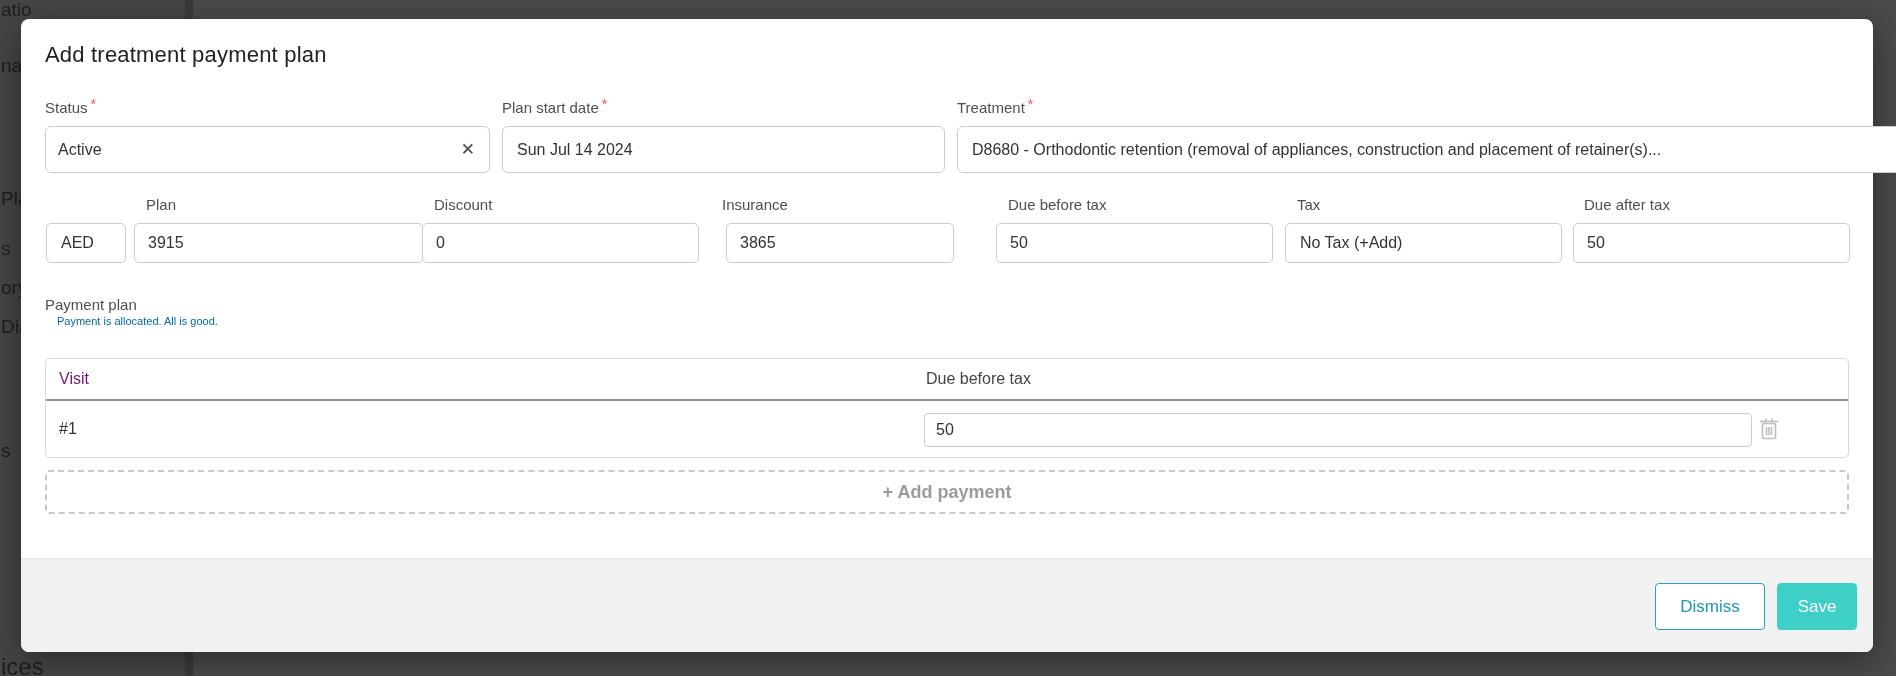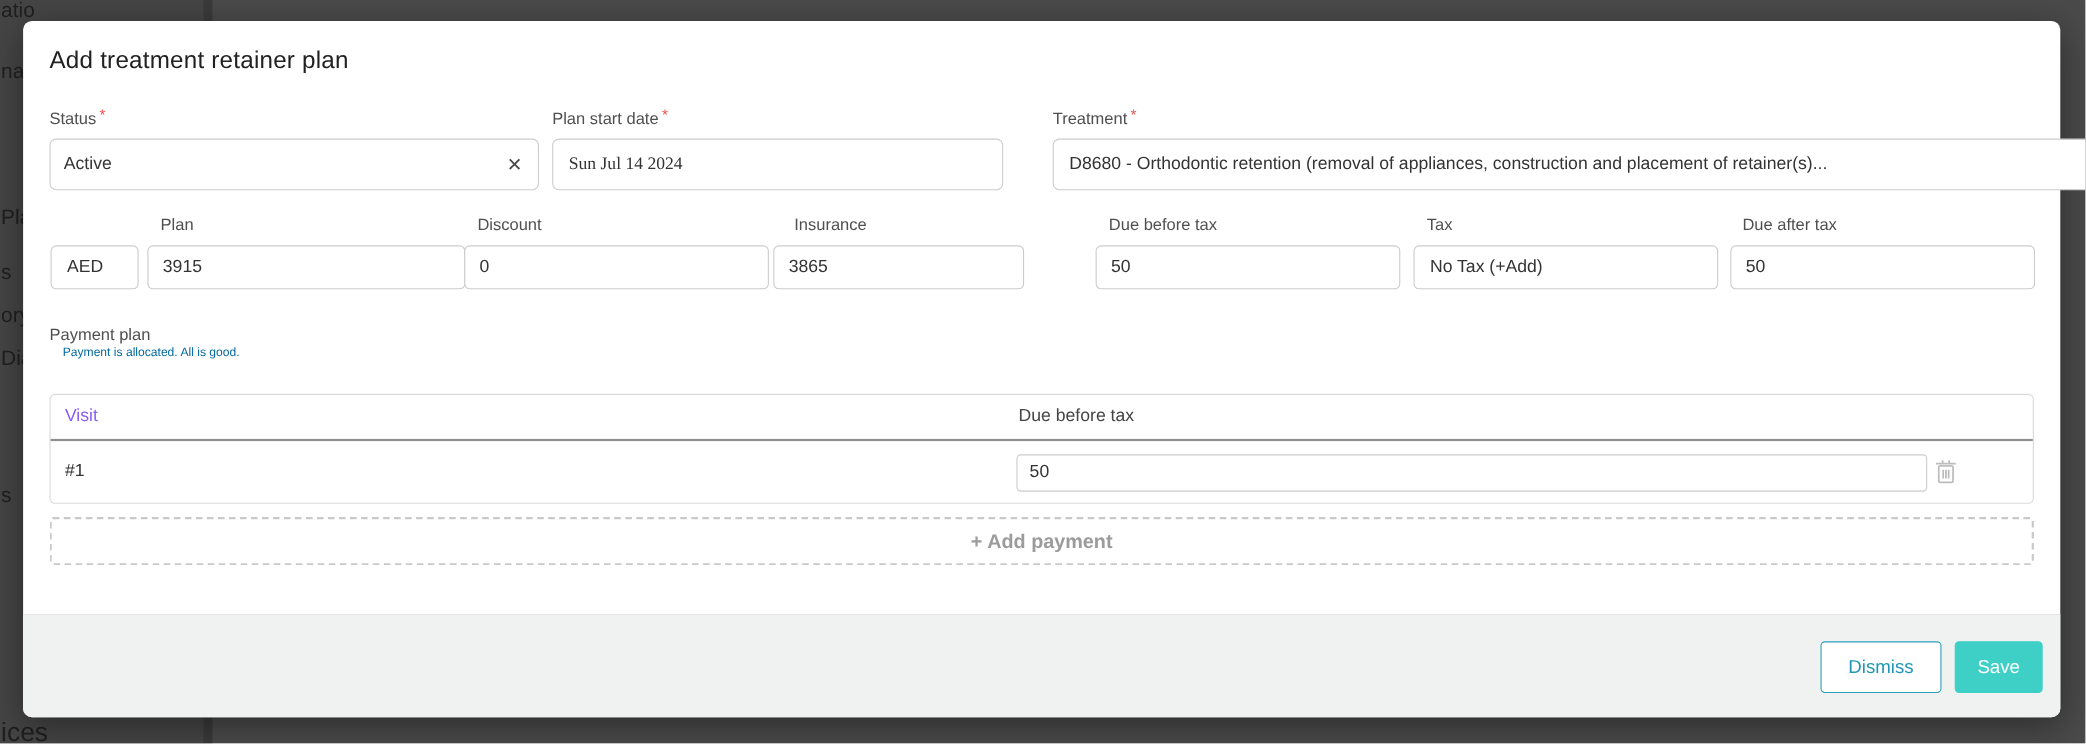--- a/index.html
+++ b/index.html
@@ -32,21 +32,21 @@
               font-family:inherit; font-size:16px; color:#333; padding:0 13px; outline:none; }
   .row2 { top:204px; height:40px; }
   .ro   { background:#f5f5f5; border-color:#ddd; }
 
   .section-label { position:absolute; left:24px; top:277px; font-size:15px; color:#4f4f4f; }
   .alloc-msg { position:absolute; left:24px; top:296px; font-size:11px; color:#0369a1;margin-left:12px; }
 
   .ptable { position:absolute; left:24px; top:339px; width:1804px; height:100px;
             border:1px solid #d9d9d9; border-radius:5px; }
   .ptable-header { position:absolute; left:0; top:0; width:100%; height:42px; border-bottom:2px solid #8f8f8f; }
-  .th-visit { position:absolute; left:13px; top:11px; font-size:16px; color:#8b5cf6; }
+  .th-visit { position:absolute; left:13px; top:11px; font-size:16px; color:#701a75; }
   .th-due   { position:absolute; left:880px; top:11px; font-size:16px; color:#444; }
   .td-visit { position:absolute; left:13px; top:61px; font-size:16px; color:#333; }
   .row-due-input { position:absolute; left:878px; top:54px; width:828px; height:34px;
                    border:1px solid #ccc; border-radius:4px; font-family:inherit; font-size:16px;
                    color:#333; padding:0 11px; outline:none; }
   .trash { position:absolute; left:1713px; top:58px; width:20px; height:24px; cursor:pointer; }
 
   .add-payment { position:absolute; left:24px; top:451px; width:1804px; height:44px;
                  border:2px dashed #c9c9c9; border-radius:3px; background:#fff;
                  display:flex; align-items:center; justify-content:center;
@@ -71,57 +71,57 @@
   <span class="bg-frag" style="top:55px">nat</span>
   <span class="bg-frag" style="top:188px">Pla</span>
   <span class="bg-frag" style="top:238px">s</span>
   <span class="bg-frag" style="top:277px">ory</span>
   <span class="bg-frag" style="top:316px">Dia</span>
   <span class="bg-frag" style="top:440px">s</span>
   <span class="bg-frag frag-ices" style="top:653px">ices</span>
 
   <div class="modal">
 
-    <div class="modal-title">Add treatment retainer plan</div>
+    <div class="modal-title">Add treatment payment plan</div>
 
     <div class="f-label" style="left:24px; top:77px;">
       <span>Status</span><span class="req">*</span>
     </div>
     <div class="f-label" style="left:481px; top:77px;">
       <span>Plan start date</span><span class="req">*</span>
     </div>
     <div class="f-label" style="left:936px; top:77px;">
       <span>Treatment</span><span class="req">*</span>
     </div>
 
     <div class="ctl row1" style="left:24px; width:445px;padding-left:12px;">
       <span class="val">Active</span>
       <span class="clear-x">✕</span>
     </div>
-    <div class="ctl row1" style="left:481px; width:410px;font-family:Liberation Serif, serif;">
+    <div class="ctl row1" style="left:481px; width:443px;">
       <span class="val">Sun Jul 14 2024</span>
     </div>
     <div class="ctl row1" style="left:936px; width:986px;">
       <span class="val">D8680 - Orthodontic retention (removal of appliances, construction and placement of retainer(s)...</span>
       <span class="clear-x">✕</span>
     </div>
 
     <div class="f-label" style="left:125px;  top:177px;">Plan</div>
     <div class="f-label" style="left:413px;  top:177px;">Discount</div>
     <div class="f-label" style="left:701px;  top:177px;">Insurance</div>
     <div class="f-label" style="left:987px;  top:177px;">Due before tax</div>
     <div class="f-label" style="left:1276px; top:177px;">Tax</div>
     <div class="f-label" style="left:1563px; top:177px;">Due after tax</div>
 
     <div class="ctl row2" style="left:25px; width:80px; border-radius:5px;justify-content:flex-end;">
       <span class="val">AED</span>
     </div>
     <input class="box row2" style="left: 113px; width: 289px;" value="3915">
     <input class="box row2" style="left: 401px; width: 277px;" value="0">
-    <input class="box row2" style="left: 682px; width: 228px;" value="3865">
+    <input class="box row2" style="left: 705px; width: 228px;" value="3865">
     <input class="box row2 ro" style="left: 975px; width: 277px;" readonly="" value="50">
     <div class="ctl row2" style="left:1264px; width:277px; border-radius:5px;">
       <span class="val">No Tax (+Add)</span>
     </div>
     <input class="box row2 ro" style="left: 1552px; width: 277px;" readonly="" value="50">
 
     <div class="section-label">Payment plan</div>
     <div class="alloc-msg">Payment is allocated. All is good.</div>
 
     <div class="ptable">

